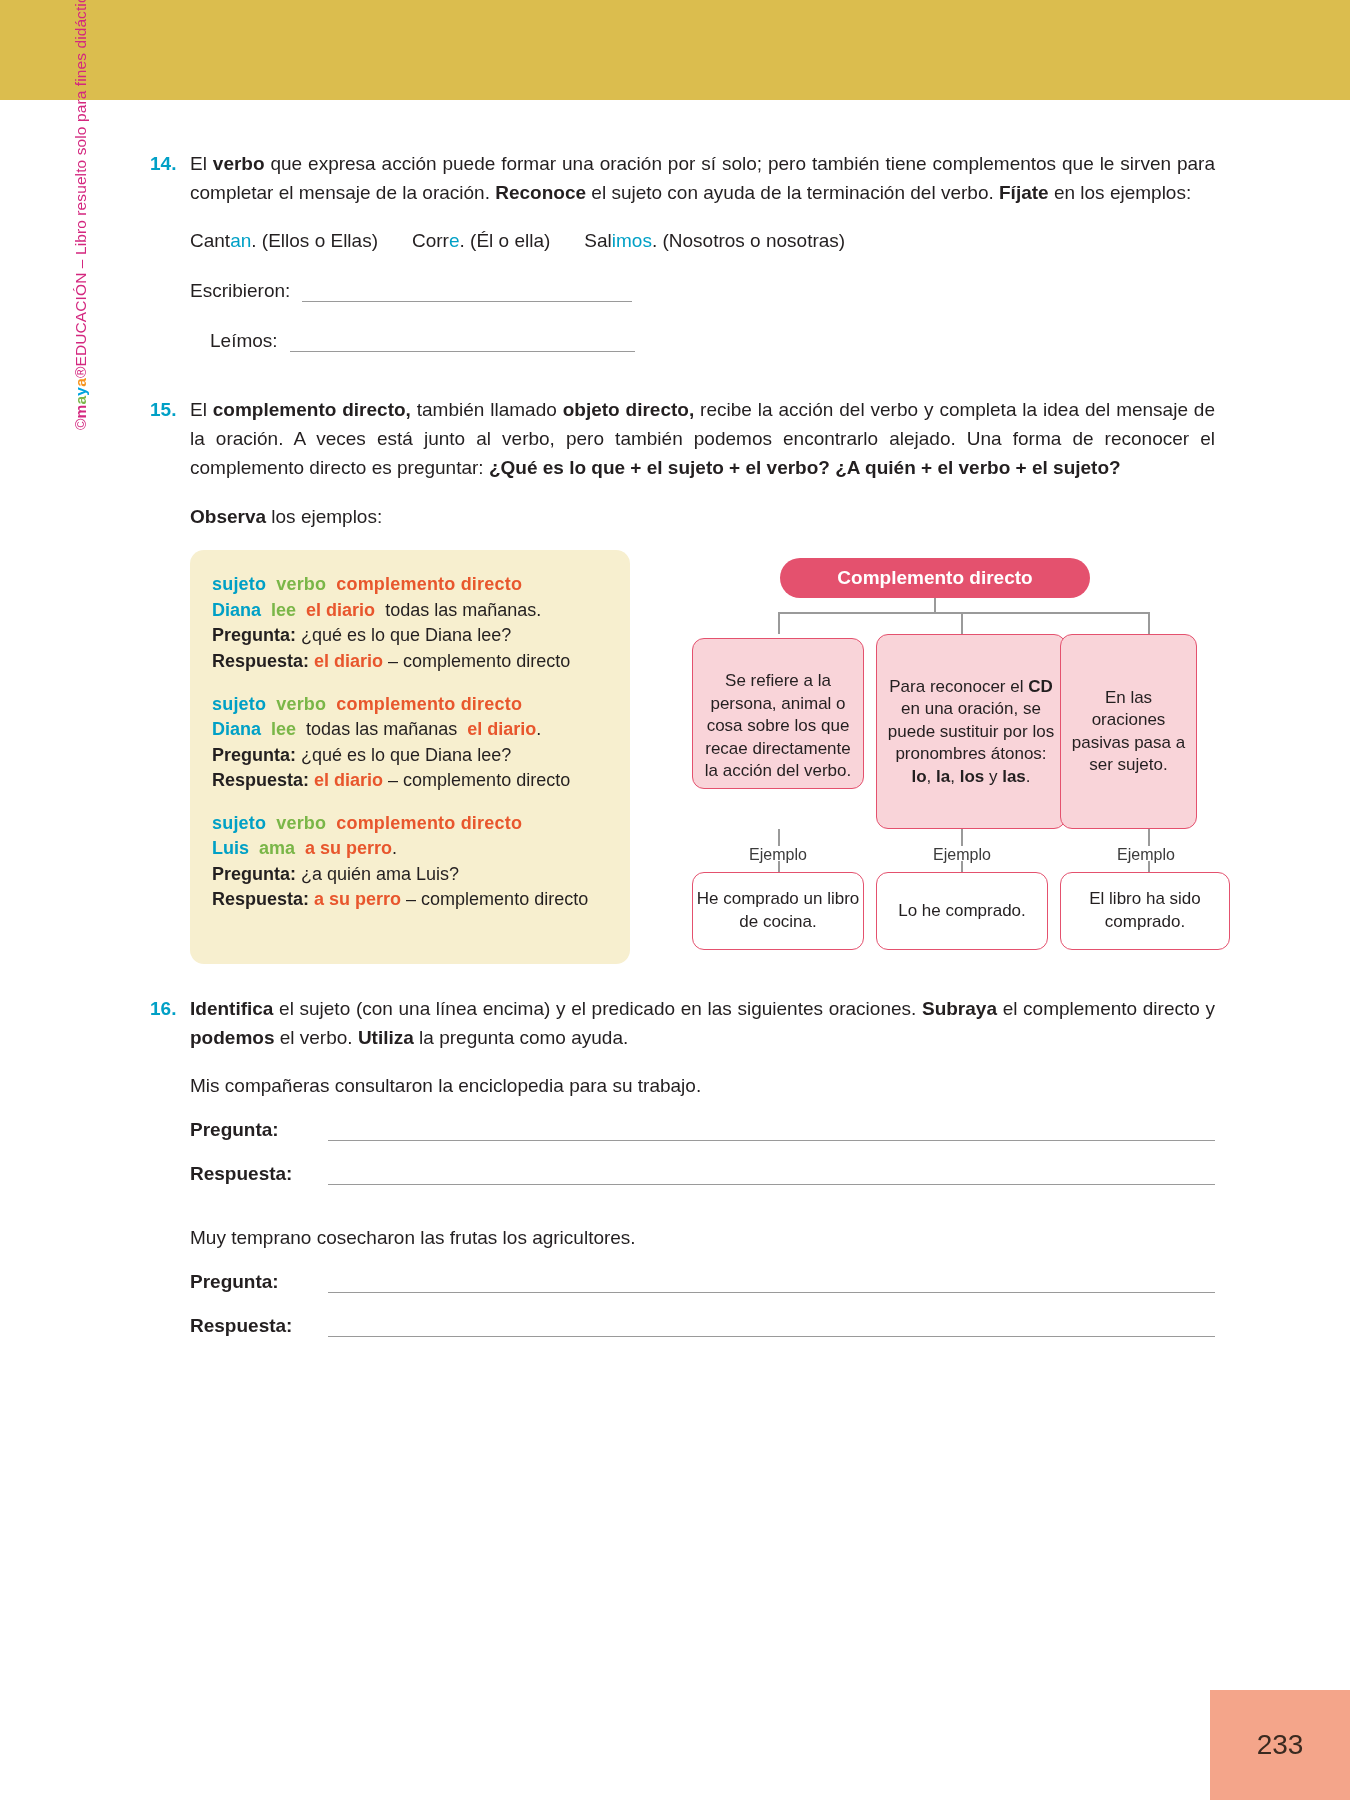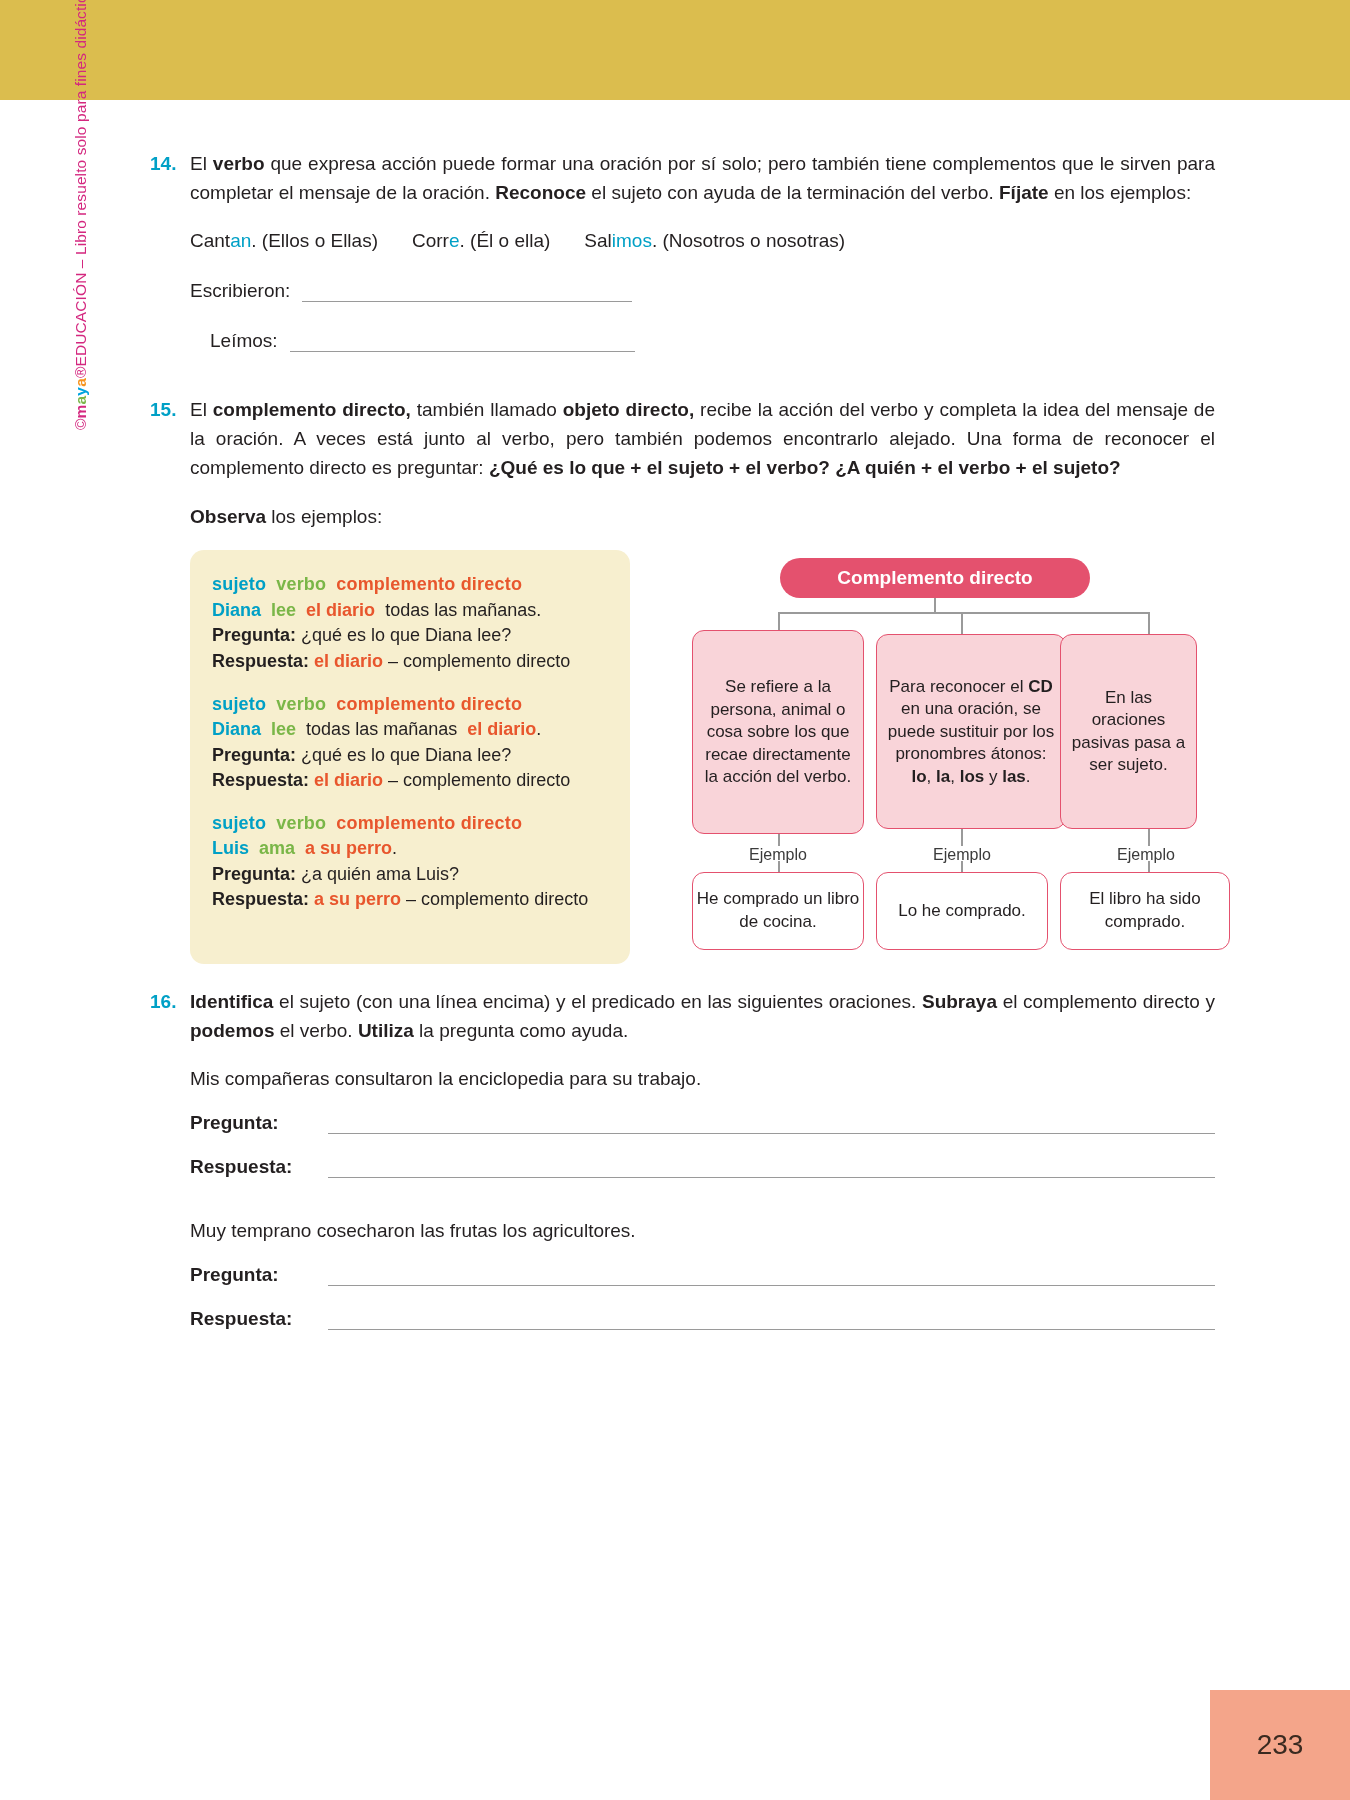--- a/index.html
+++ b/index.html
@@ -150,21 +150,21 @@
     background: #f9d4d9;
     border: 1.5px solid #e4516e;
     border-radius: 12px;
     font-size: 17px;
     line-height: 1.32;
     display: flex; align-items: center; justify-content: center;
     text-align: center;
     padding: 6px 8px;
     box-sizing: border-box;
   }
-  .pb1 { left: 2px;   top: 80px; width: 172px; height: 204px; }
+  .pb1 { left: 2px;   top: 88px; width: 172px; height: 151px; align-items: flex-end; }
   .pb2 { left: 186px; top: 84px; width: 190px; height: 195px; }
   .pb3 { left: 370px; top: 84px; width: 137px; height: 195px; }
   .ej-label {
     position: absolute;
     font-size: 16px;
     color: #3b3b3b;
     width: 172px;
     text-align: center;
     top: 296px;
   }
@@ -345,21 +345,21 @@
       <div class="ej-label ej1">Ejemplo</div>
       <div class="ej-label ej2">Ejemplo</div>
       <div class="ej-label ej3">Ejemplo</div>
 
       <div class="whitebox wb1">He comprado un libro de cocina.</div>
       <div class="whitebox wb2">Lo he comprado.</div>
       <div class="whitebox wb3">El libro ha sido comprado.</div>
     </div>
   </div>
 
-  <div class="item" style="margin-top:18px">
+  <div class="item" style="margin-top:25px">
     <div class="num">16.</div>
     <div class="ptxt">
       <b>Identifica</b><span> el sujeto (con una línea encima) y el predicado en las siguientes oraciones. </span><b>Subraya</b><span> el complemento directo y </span><b>podemos</b><span> el verbo. </span><b>Utiliza</b><span> la pregunta como ayuda.</span>
     </div>
   </div>
 
   <div class="sent16">Mis compañeras consultaron la enciclopedia para su trabajo.</div>
 
   <div class="pr-row">
     <span class="lab">Pregunta:</span>

